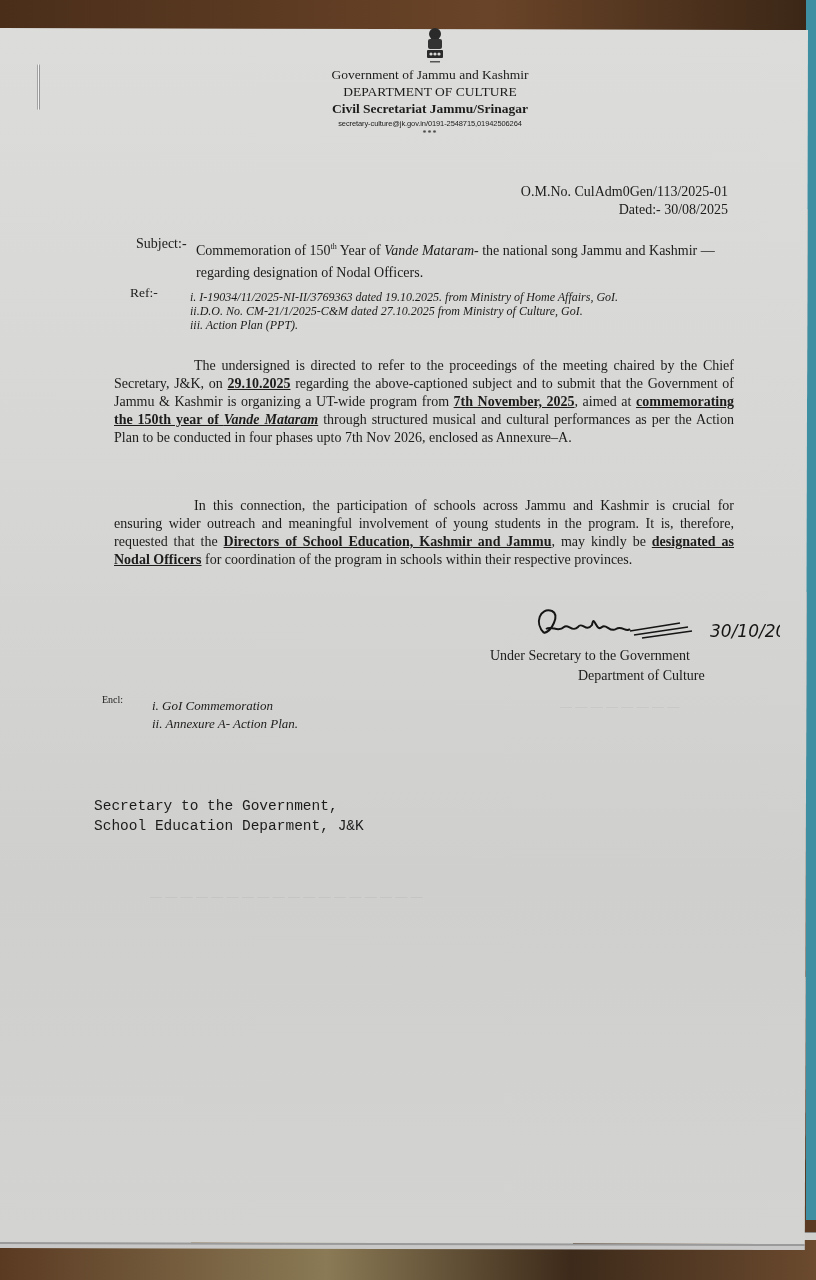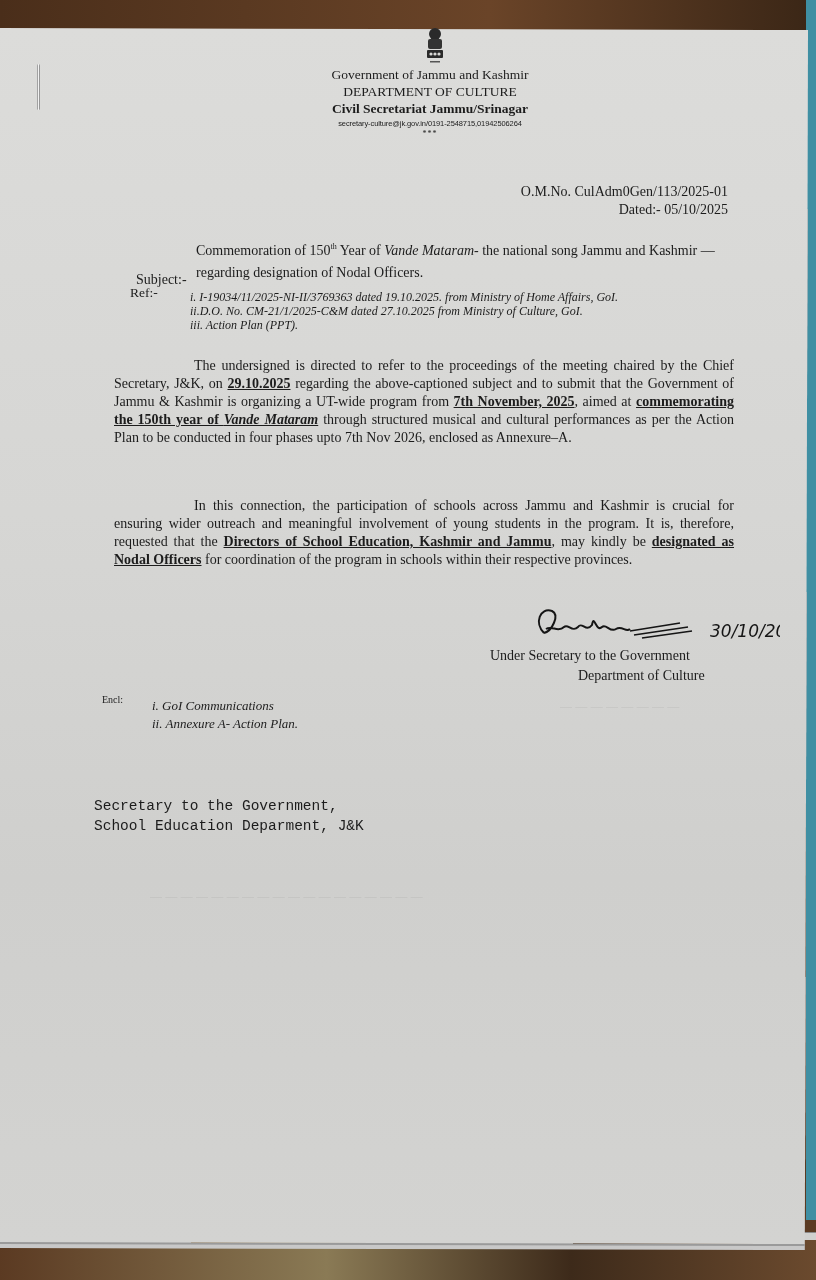--- a/index.html
+++ b/index.html
@@ -10,21 +10,21 @@
   .paper{position:absolute;left:0;top:28px;width:808px;height:1214px;background:linear-gradient(180deg,#dcdcda 0%,#d6d6d4 40%,#cfcfcd 70%,#d3d3d1 100%);transform:rotate(0.15deg);transform-origin:top left;box-shadow:0 2px 0 #9a9a9a, 0 6px 0 #c8c8c8;}
   .paper-under{position:absolute;left:0;top:1232px;width:816px;height:16px;background:#d0d0ce;border-top:1px solid #8a8a8a;}
   .staple{position:absolute;left:37px;top:64px;width:3px;height:46px;background:linear-gradient(90deg,#7a7a7a,#f2f2f2,#6a6a6a);border-radius:2px;}
   .emblem{position:absolute;left:423px;top:26px;width:24px;height:40px;}
   .hdr-1{position:absolute;left:300px;top:67px;width:260px;text-align:center;font-size:13.5px;}
   .hdr-2{position:absolute;left:300px;top:84px;width:260px;text-align:center;font-size:13.5px;}
   .hdr-3{position:absolute;left:300px;top:101px;width:260px;text-align:center;font-size:13.5px;font-weight:bold;}
   .hdr-4{position:absolute;left:300px;top:119px;width:260px;text-align:center;font-size:7.5px;font-family:"Liberation Sans",sans-serif;letter-spacing:-0.1px;}
   .hdr-stars{position:absolute;left:300px;top:129px;width:260px;text-align:center;font-size:8px;letter-spacing:1px;}
   .om{position:absolute;right:88px;top:183px;text-align:right;font-size:14px;line-height:18px;}
-  .subject-label{position:absolute;left:136px;top:236px;font-size:14px;margin-top:36px;}
+  .subject-label{position:absolute;left:136px;top:236px;font-size:14px;}
   .subject-text{position:absolute;left:196px;top:236px;width:540px;font-size:14px;line-height:22px;}
   .ref-label{position:absolute;left:130px;top:285px;font-size:13.5px;}
   .ref-list{position:absolute;left:190px;top:290px;width:560px;font-size:12px;line-height:14px;font-style:italic;}
   .para{position:absolute;left:114px;width:620px;font-size:14px;line-height:18px;text-align:justify;}
   .para1{top:357px;}
   .para2{top:497px;}
   .indent{display:inline-block;width:80px;}
   .sig{position:absolute;left:530px;top:603px;width:250px;height:40px;}
   .sig-name{position:absolute;left:490px;top:648px;font-size:14px;}
   .sig-dept{position:absolute;left:578px;top:668px;font-size:14px;}
@@ -59,21 +59,21 @@
   <rect x="7" y="35" width="10" height="1.5" fill="#555"></rect>
 </svg>
 <div class="hdr-1">Government of Jammu and Kashmir</div>
 <div class="hdr-2">DEPARTMENT OF CULTURE</div>
 <div class="hdr-3">Civil Secretariat Jammu/Srinagar</div>
 <div class="hdr-4">secretary-culture@jk.gov.in/0191-2548715,01942506264</div>
 <div class="hdr-stars">***</div>
 
 <div class="om">
   <div>O.M.No. CulAdm0Gen/113/2025-01</div>
-  <div>Dated:- 05/10/2025</div>
+  <div>Dated:- 30/08/2025</div>
 </div>
 
 <div class="subject-label">Subject:-</div>
 <div class="subject-text"><span>Commemoration of 150</span><sup style="font-size:8px">th</sup><span> Year of </span><i>Vande Mataram</i><span>- the national song Jammu and Kashmir — regarding designation of Nodal Officers.</span></div>
 
 <div class="ref-label">Ref:-</div>
 <div class="ref-list">
   <div>i. I-19034/11/2025-NI-II/3769363 dated 19.10.2025. from Ministry of Home Affairs, GoI.</div>
   <div>ii.D.O. No. CM-21/1/2025-C&amp;M dated 27.10.2025 from Ministry of Culture, GoI.</div>
   <div>iii. Action Plan (PPT).</div>
@@ -86,20 +86,20 @@
 <svg class="sig" viewBox="0 0 250 40">
   <path d="M14 30 C4 20, 10 4, 22 8 C30 12, 22 28, 14 30 M16 26 C22 22,28 30,34 24 C38 20,42 30,48 24 C52 18,56 30,62 22 C64 10,66 30,72 24 C76 20,80 30,86 26 C92 22,96 30,100 26" stroke="#151515" stroke-width="2" fill="none"></path>
   <path d="M100 28 L150 20 M104 32 L158 24 M112 35 L162 28" stroke="#151515" stroke-width="1.6" fill="none"></path>
   <text x="180" y="34" font-size="17" fill="#151515" font-family="DejaVu Sans, sans-serif" font-style="italic">30/10/2025</text>
 </svg>
 <div class="sig-name">Under Secretary to the Government</div>
 <div class="sig-dept">Department of Culture</div>
 
 <div class="encl-label">Encl:</div>
 <div class="encl-list">
-  <div>i. GoI Communications</div>
+  <div>i. GoI Commemoration</div>
   <div>ii. Annexure A- Action Plan.</div>
 </div>
 
 <div class="to-block">
   <div>Secretary to the Government,</div>
   <div>School Education Deparment, J&amp;K</div>
 </div>
 
 </body></html>

